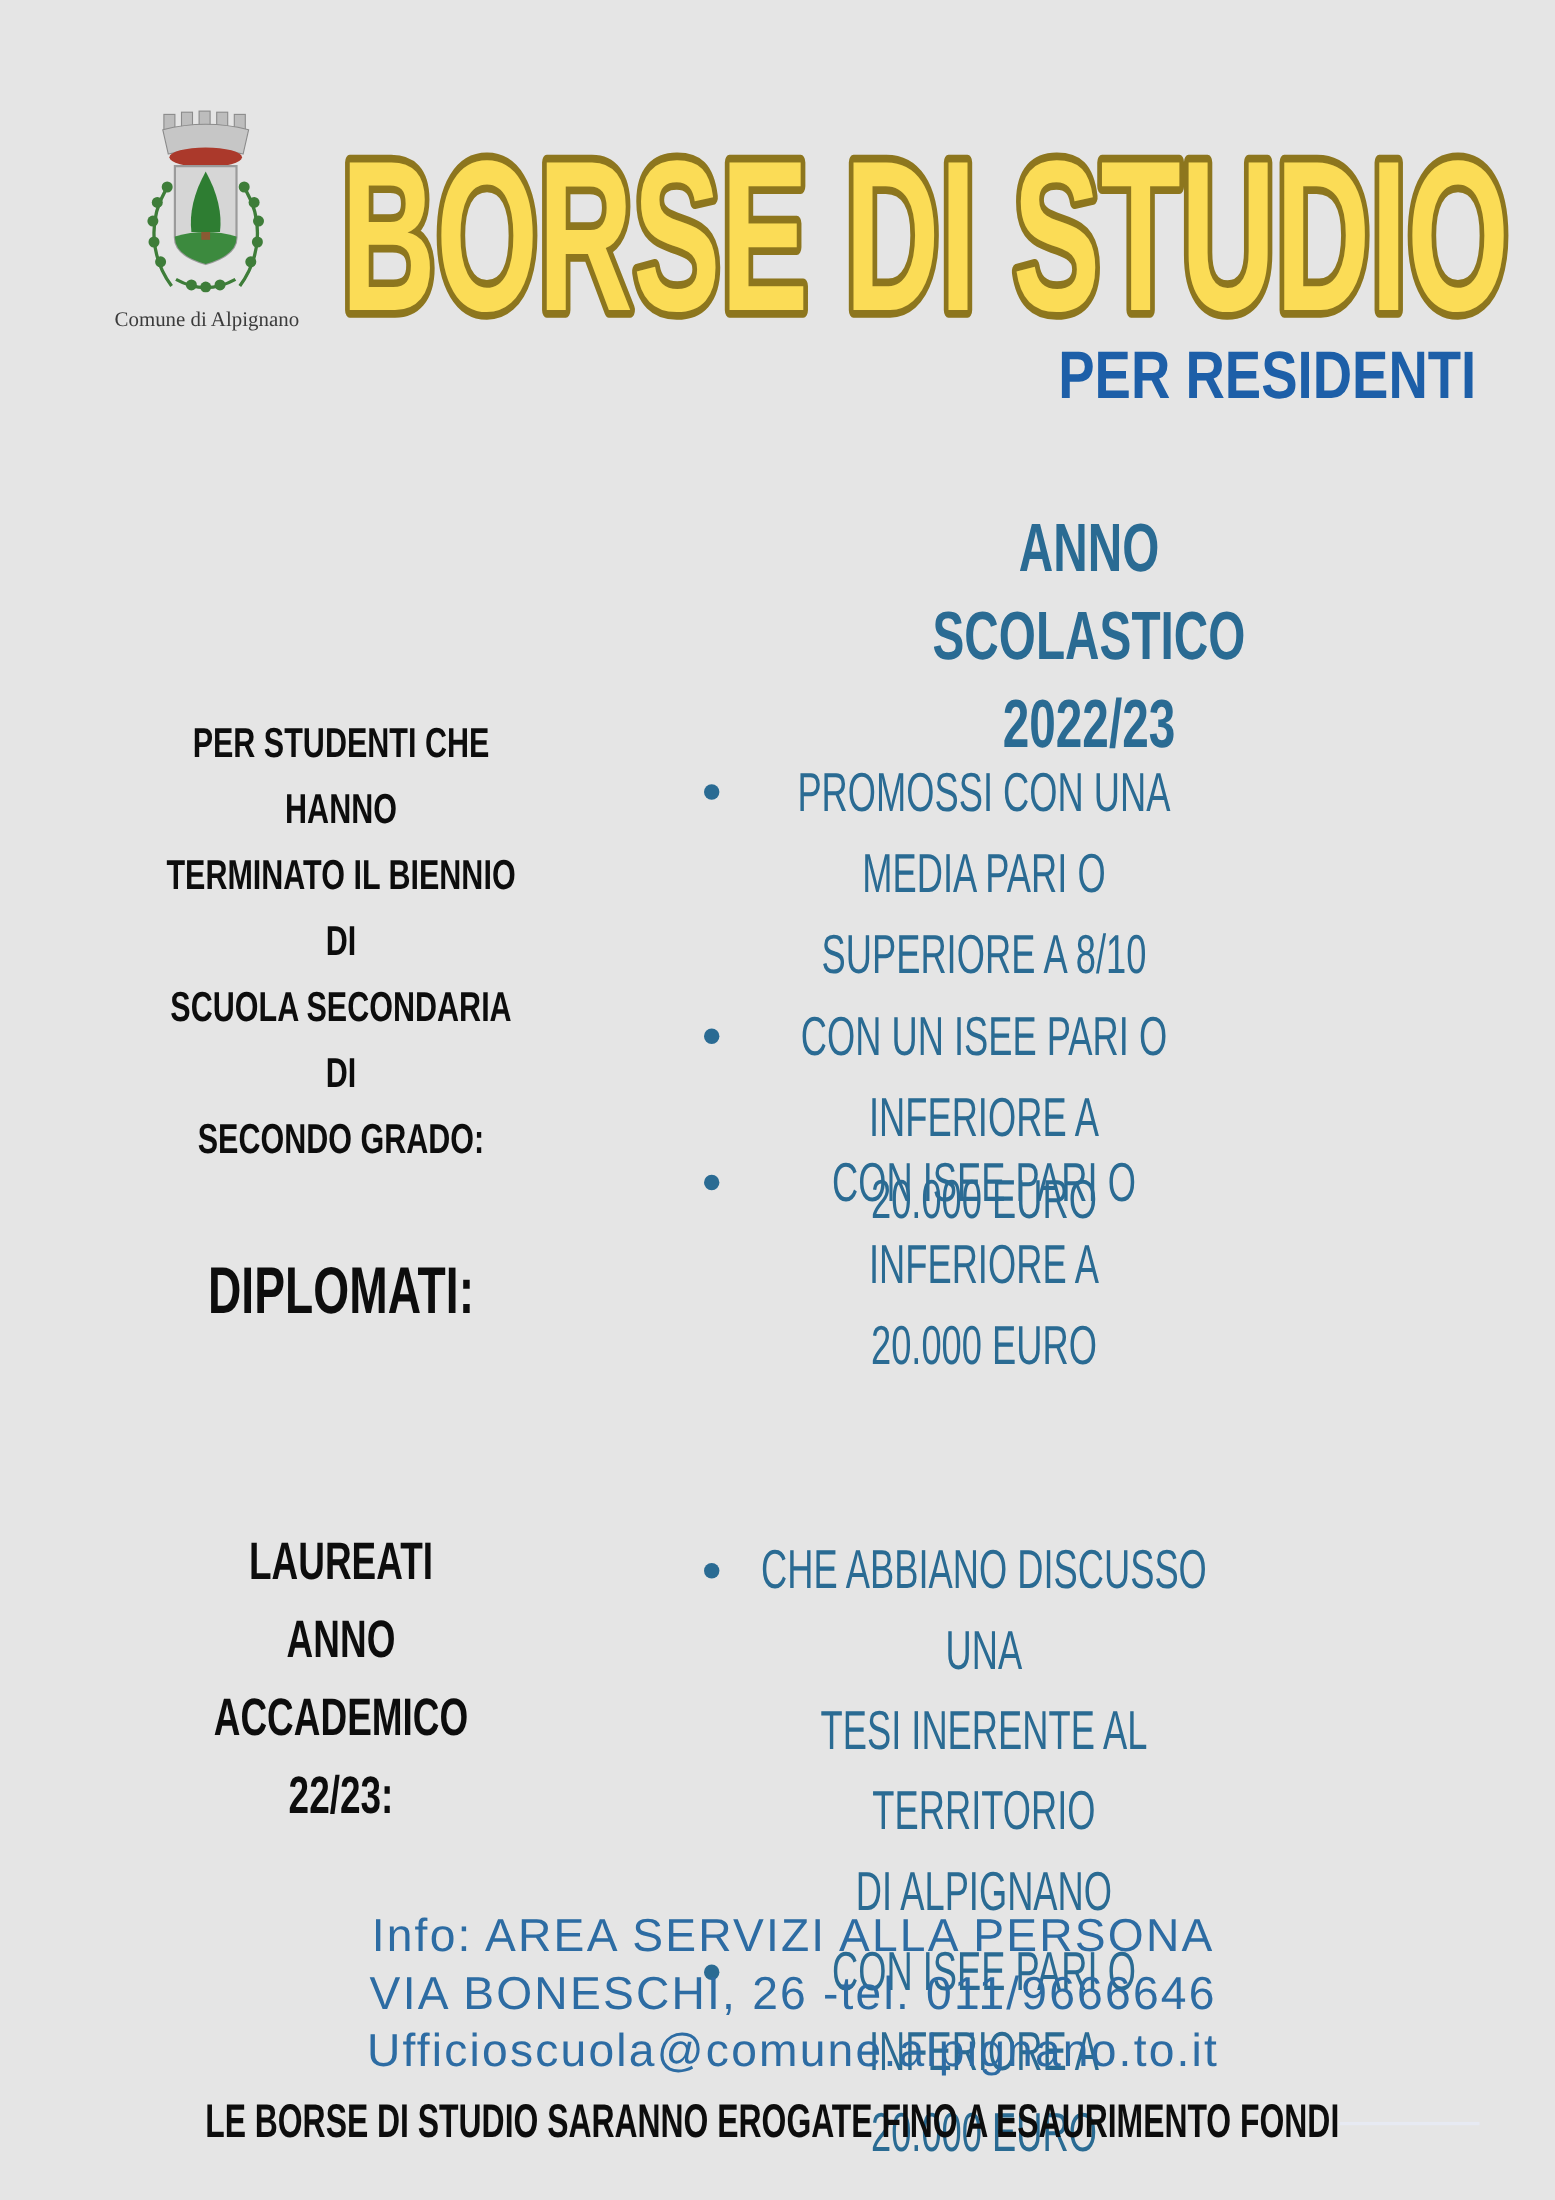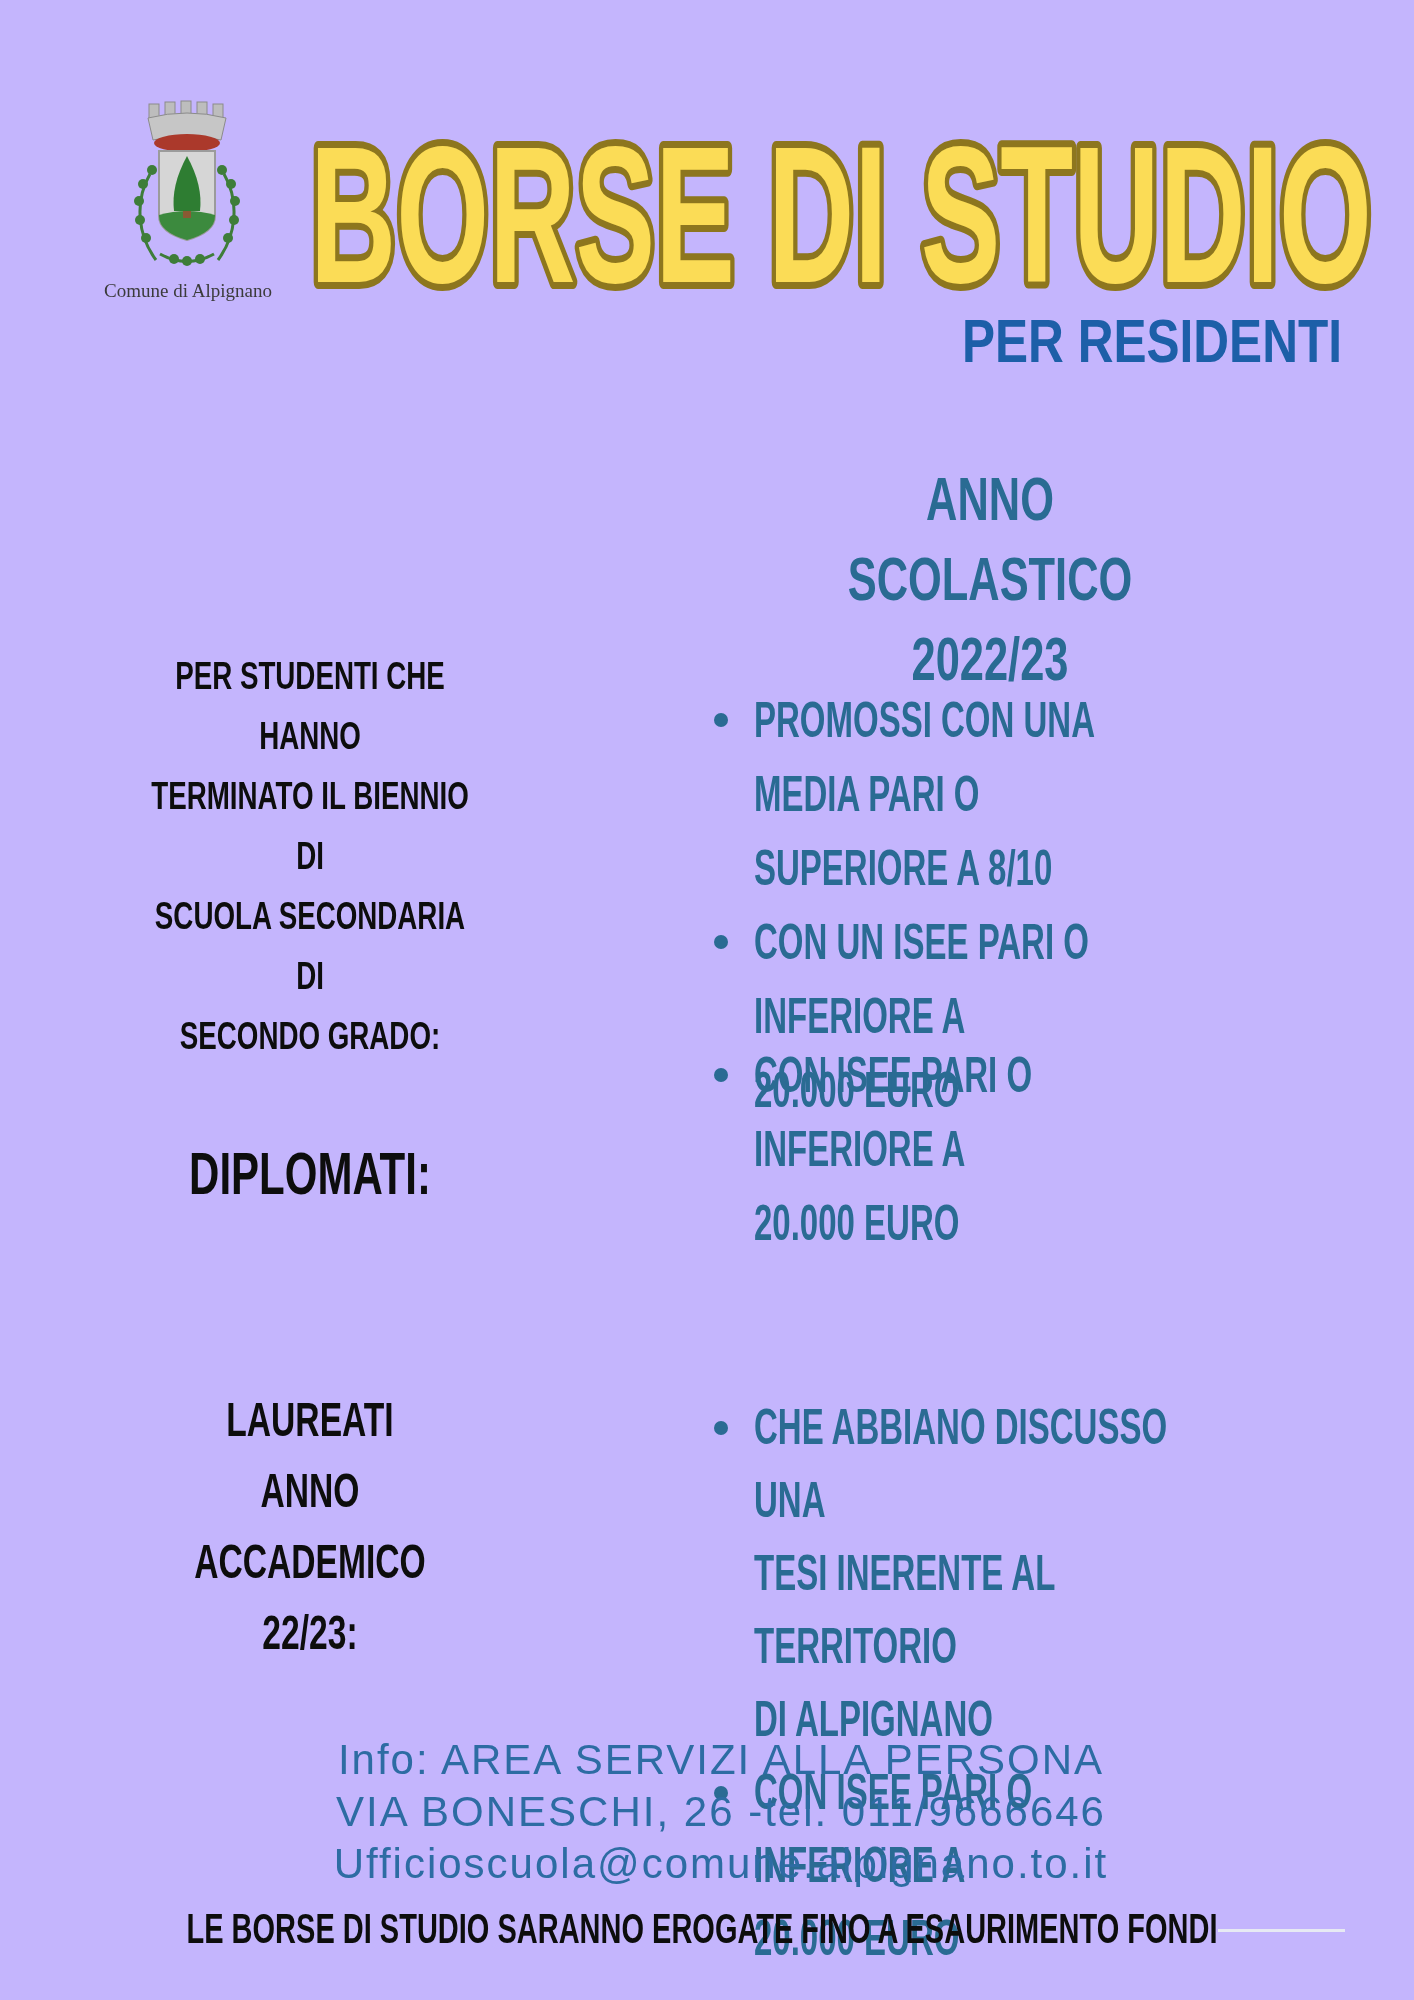--- a/index.html
+++ b/index.html
@@ -1,17 +1,17 @@
 <!DOCTYPE html>
 <html><head>
 <meta charset="utf-8">
 <style>
   html,body { margin:0; padding:0; background:#ffffff; }
   .poster {
-    position:relative; width:1414px; height:2000px; background:#c4b5fd;
+    position:relative; width:1414px; height:2000px; background:#e5e5e5;
     overflow:hidden; font-family:"Liberation Sans", sans-serif;
   }
   
   .emblem { position:absolute; left:112px; top:94px; }
   .logo-caption {
     position:absolute; left:96px; top:280px; width:184px; text-align:center;
     font-family:"Liberation Serif", serif; font-size:19px; color:#3b3b3b;
   }
   
   .title-svg { position:absolute; left:295px; top:125px; }
@@ -25,22 +25,22 @@
   
   .label {
     position:absolute; left:75px; width:470px; text-align:center;
     font-weight:bold; color:#0d0d0d; white-space:pre-wrap; transform-origin:50% 0;
   }
   .label-1 { top:646px; font-size:38px; line-height:60px; transform:scaleX(0.73); }
   .label-2 { top:1144px; font-size:60px; line-height:60px; transform:scaleX(0.70); }
   .label-3 { top:1384px; font-size:48px; line-height:71px; transform:scaleX(0.70); }
   
   .bullets {
-    position:absolute; left:714px; width:690px; list-style:none; margin:0; padding:0;
-    color:#2a6b93; font-weight:bold; font-size:50px;
+    position:absolute; left:640px; width:690px; list-style:none; margin:0; padding:0;
+    color:#2a6b93; font-weight:normal; font-size:50px;text-align:center;
   }
   .bullets-1 { top:683px; }
   .bullets-2 { top:1038px; }
   .bullets-3 { top:1391px; }
   .bullets li { display:flex; align-items:flex-start; }
   .dot {
     width:14px; height:14px; border-radius:50%; background:#2a6b93;
     margin:30px 26px 0 0; flex:0 0 auto;
   }
   .bullet-text {

